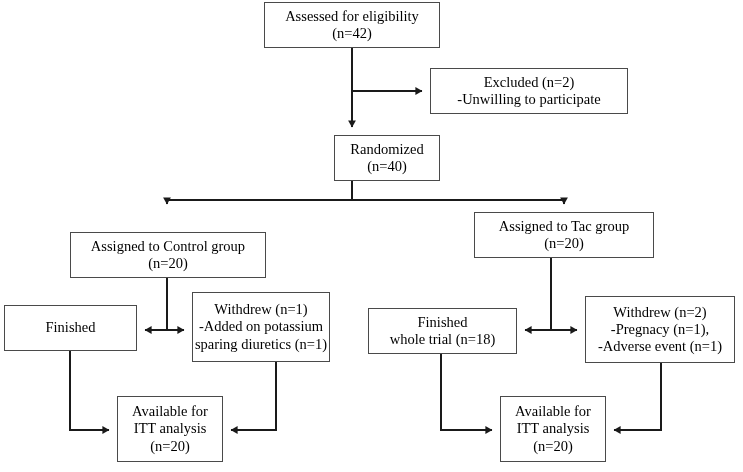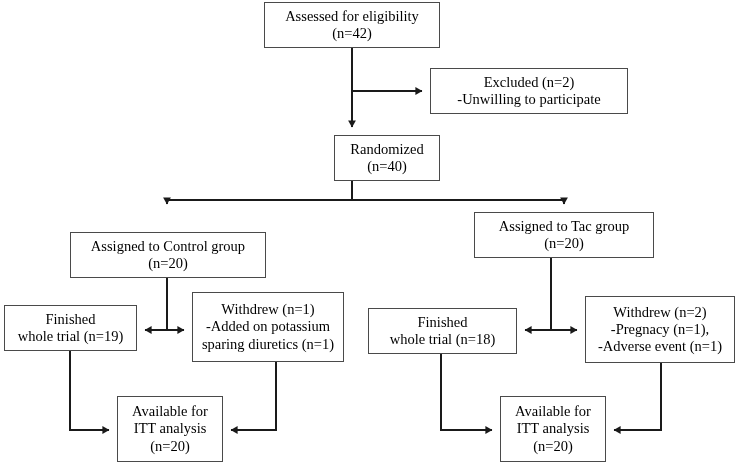--- a/index.html
+++ b/index.html
@@ -44,21 +44,21 @@
     white-space: nowrap;
   }
 
   
   #node-assessed   { left: 264px; top: 2px;   width: 176px; height: 46px; }
   #node-excluded   { left: 430px; top: 68px;  width: 198px; height: 46px; }
   #node-randomized { left: 299px; top: 135px; width: 106px; height: 46px; margin-left: 35px; }
   #node-control    { left: 70px;  top: 212px; width: 196px; height: 46px; margin-top: 20px; }
   #node-tac        { left: 474px; top: 212px; width: 180px; height: 46px; }
   #node-finished-left  { left: 4px;   top: 305px; width: 133px; height: 46px; }
-  #node-withdrew-left  { left: 192px; top: 292px; width: 152px; height: 70px; }
+  #node-withdrew-left  { left: 192px; top: 292px; width: 138px; height: 70px; }
   #node-finished-right { left: 368px; top: 308px; width: 149px; height: 46px; }
   #node-withdrew-right { left: 585px; top: 296px; width: 150px; height: 67px; }
   #node-itt-left   { left: 117px; top: 396px; width: 106px; height: 66px; }
   #node-itt-right  { left: 500px; top: 396px; width: 106px; height: 66px; }
 </style>
 </head>
 <body>
 
 <div id="diagram-root">
 
@@ -124,21 +124,20 @@
     <span class="node-line">(n=20)</span>
   </div>
 
   <div class="node-box" id="node-tac">
     <span class="node-line">Assigned to Tac group</span>
     <span class="node-line">(n=20)</span>
   </div>
 
   <div class="node-box" id="node-finished-left">
     <span class="node-line">Finished</span>
-    <span class="node-line">whole trial (n=19)</span>
   </div>
 
   <div class="node-box" id="node-withdrew-left">
     <span class="node-line">Withdrew (n=1)</span>
     <span class="node-line">-Added on potassium</span>
     <span class="node-line">sparing diuretics (n=1)</span>
   </div>
 
   <div class="node-box" id="node-finished-right">
     <span class="node-line">Finished</span>

